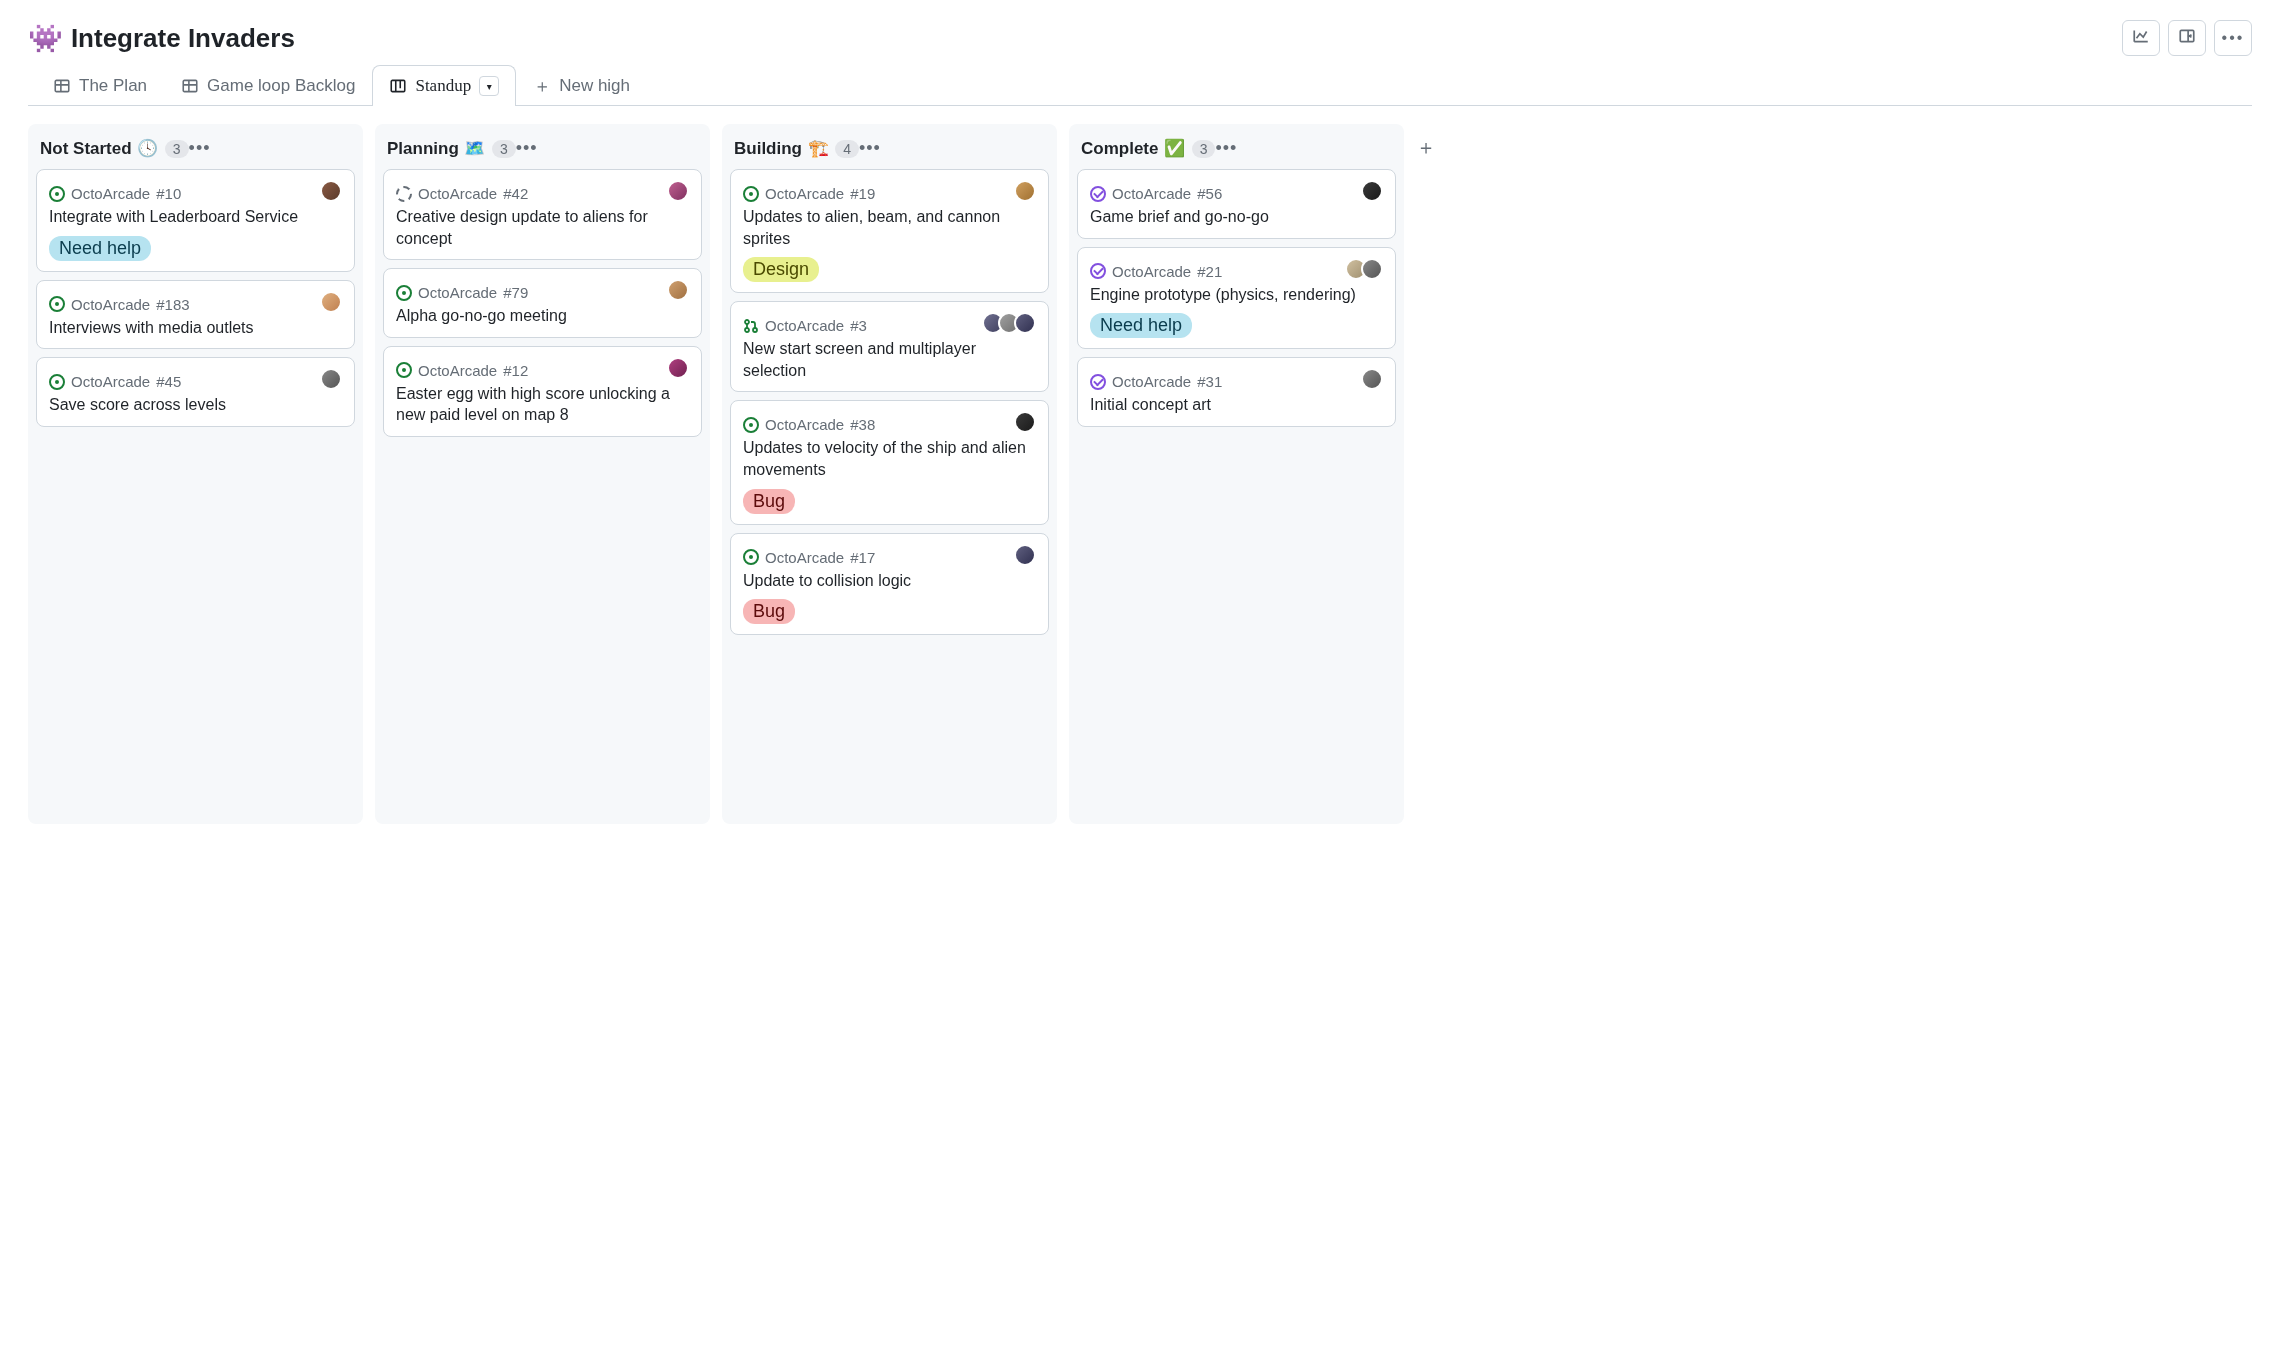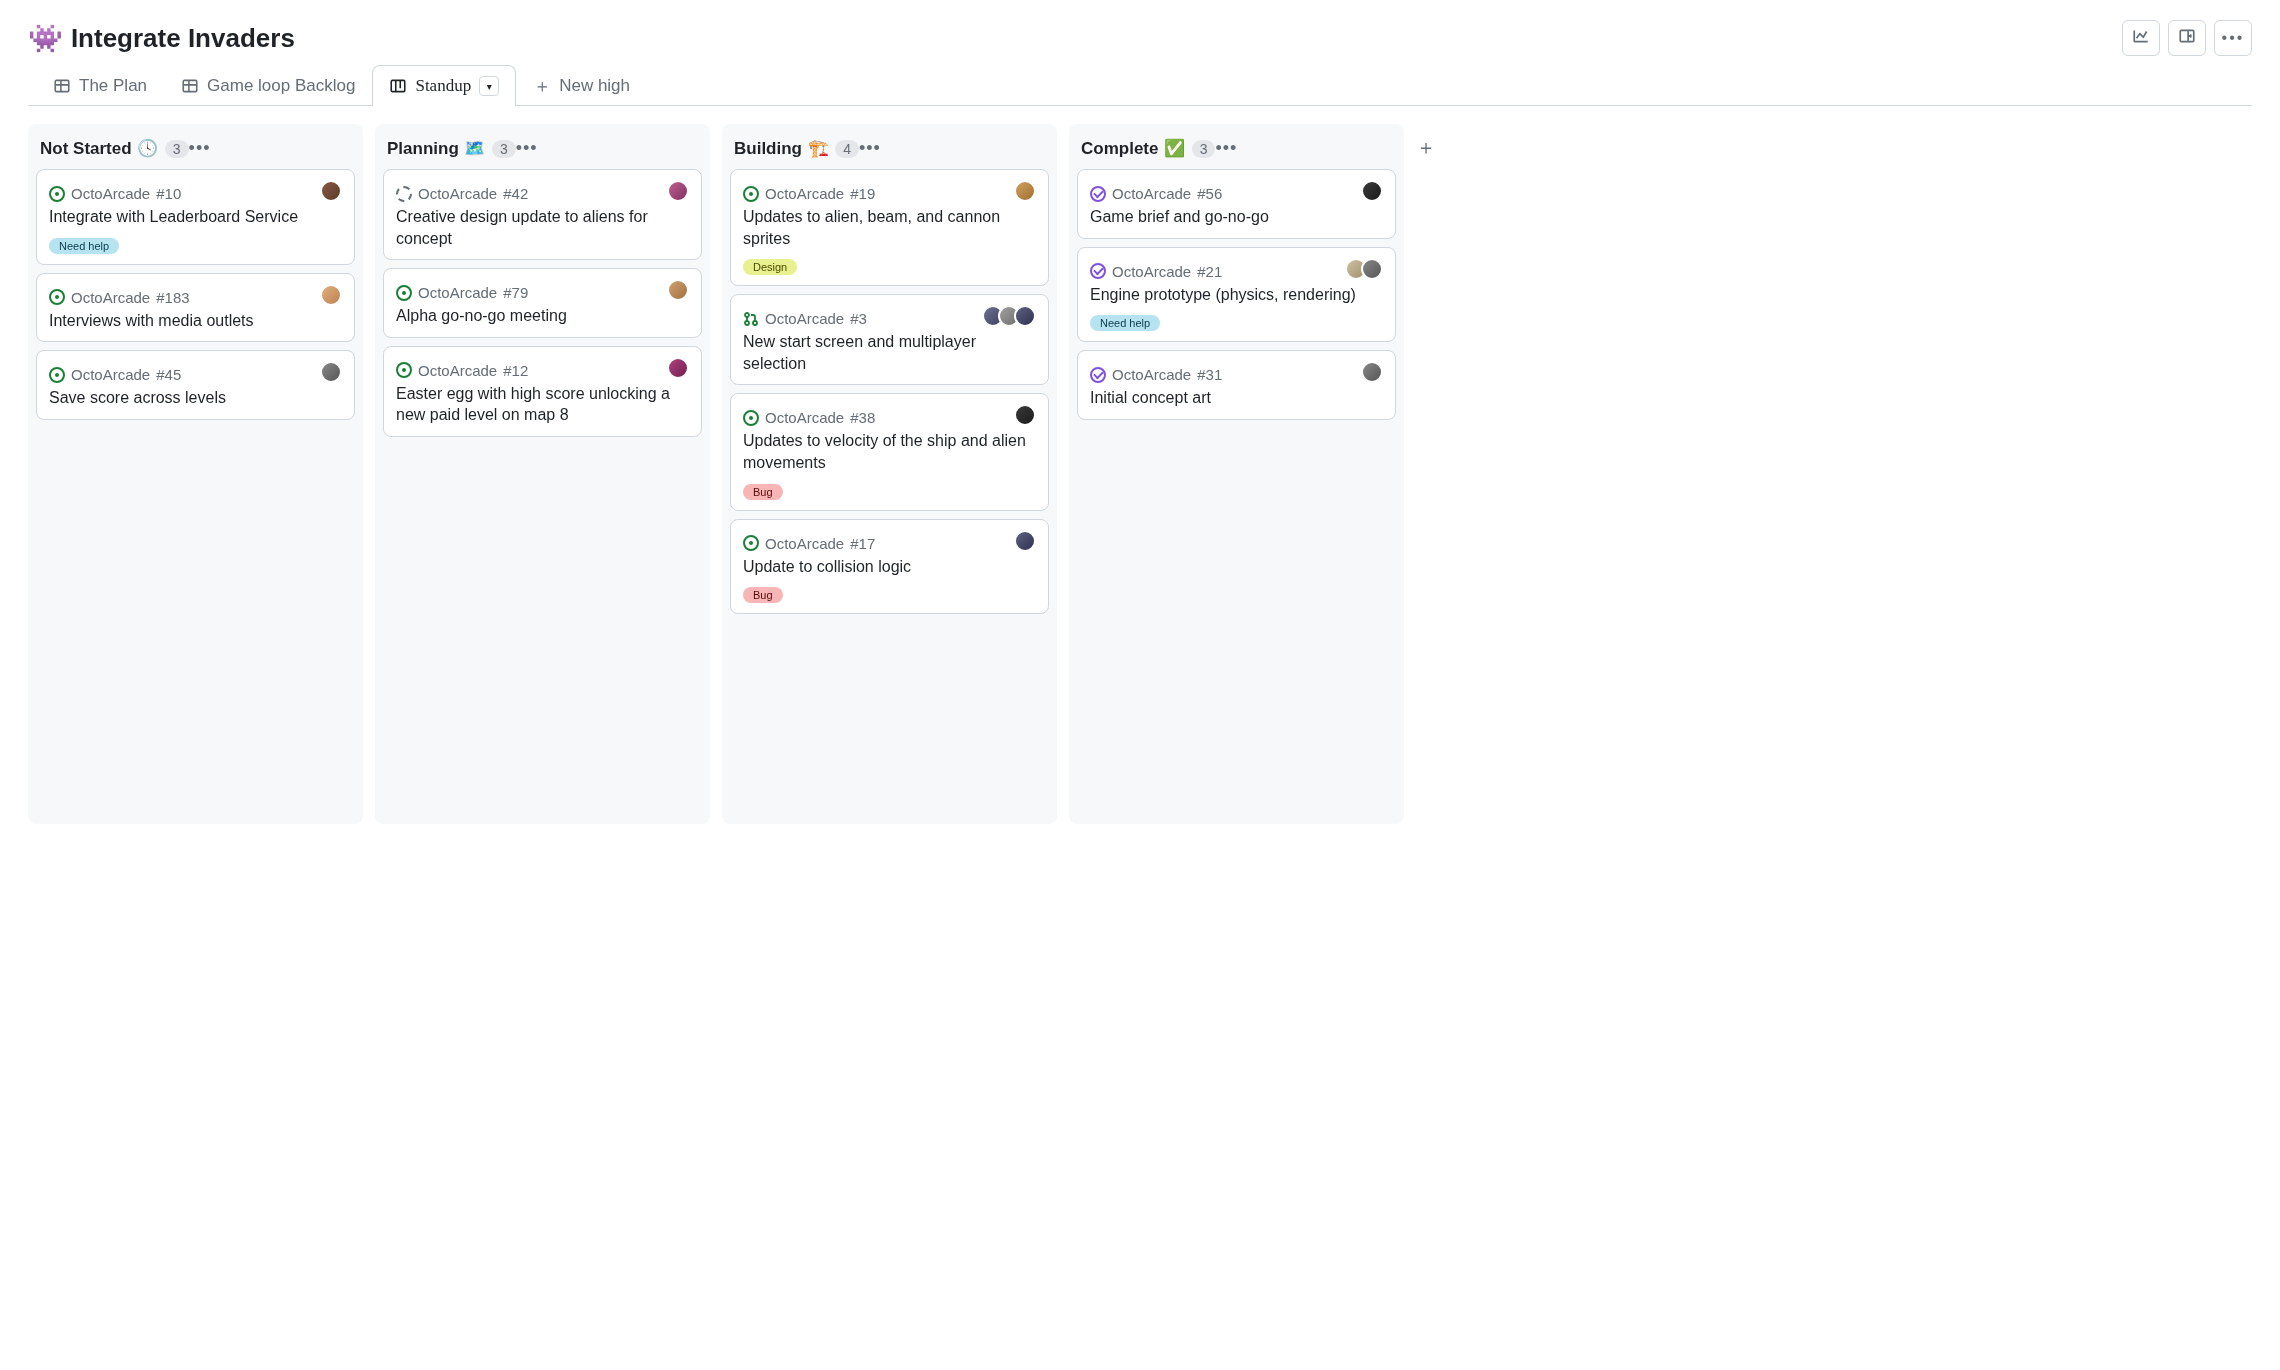--- a/index.html
+++ b/index.html
@@ -172,21 +172,21 @@
     font-size: 16px;
     margin-top: 4px;
     line-height: 1.35;
     color: #1f2328;
   }
   .labels { margin-top: 8px; }
   .label {
     display: inline-block;
     padding: 2px 10px;
     border-radius: 12px;
-    font-size: 11px;
+    font-size: 18px;
     font-weight: 500;
   }
   .label-needhelp { background: #b6e3f0; color: #0a3c4d; }
   .label-design { background: #e8f08f; color: #4a4a00; }
   .label-bug { background: #f7b5b5; color: #5c0a0a; }
   .add-col {
     flex: 0 0 24px;
     display: flex;
     align-items: flex-start;
     padding-top: 10px;

